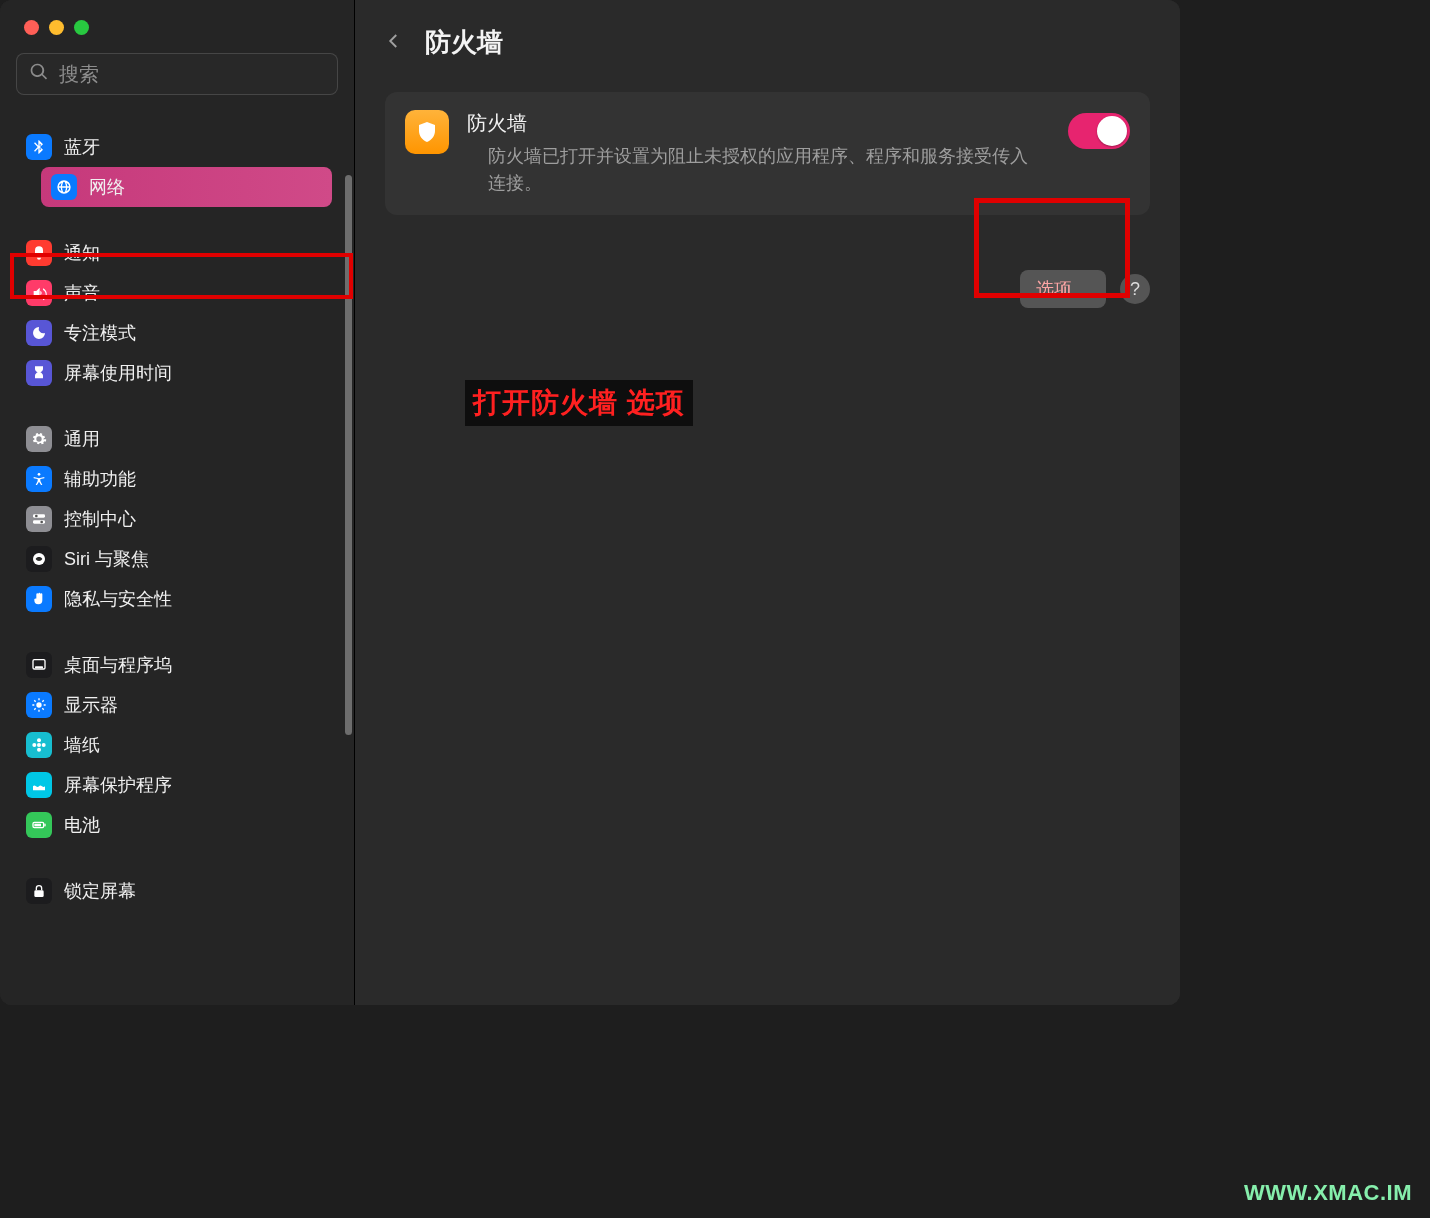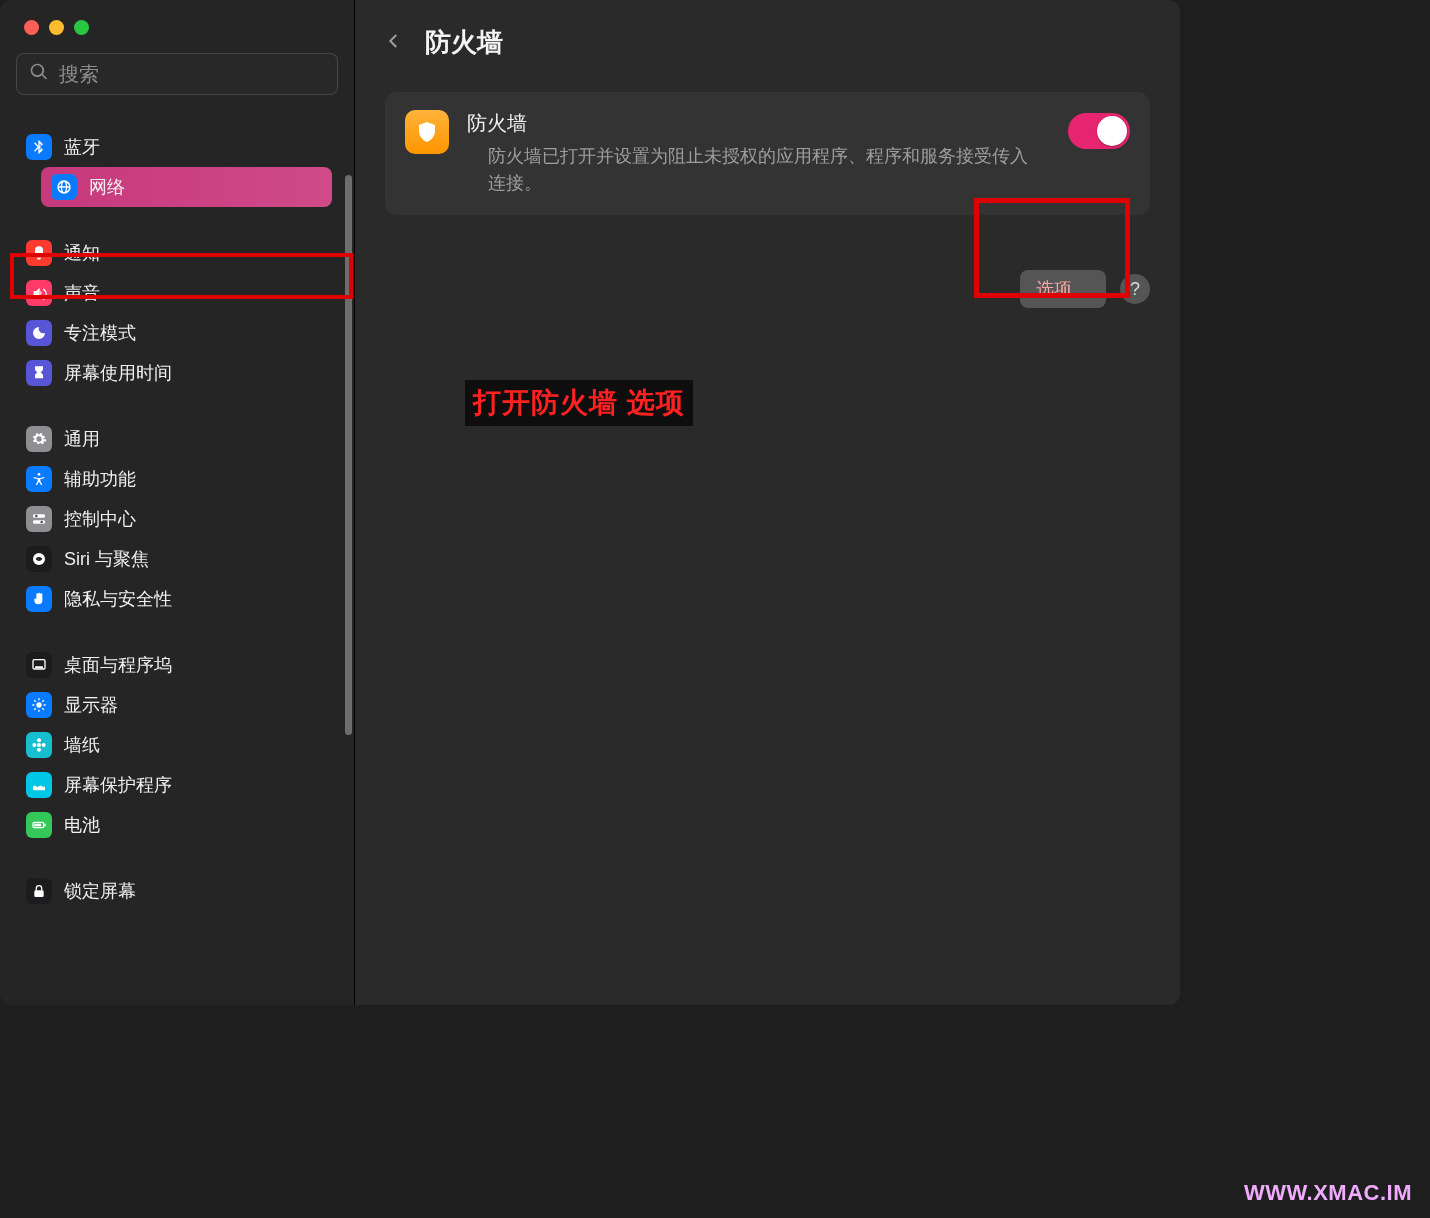--- a/index.html
+++ b/index.html
@@ -186,21 +186,21 @@
     color: #ff2020;
     font-size: 28px;
     font-weight: 700;
     padding: 4px 8px;
     letter-spacing: 1px;
   }
   .watermark {
     position: absolute;
     bottom: 12px;
     right: 18px;
-    color: #f0abfc;
+    color: #86efac;
     font-weight: 700;
     font-size: 22px;
     font-family: Arial, sans-serif;
     letter-spacing: 0.5px;
     margin-left: 46px;
   }
 </style>
 </head>
 <body>
 

